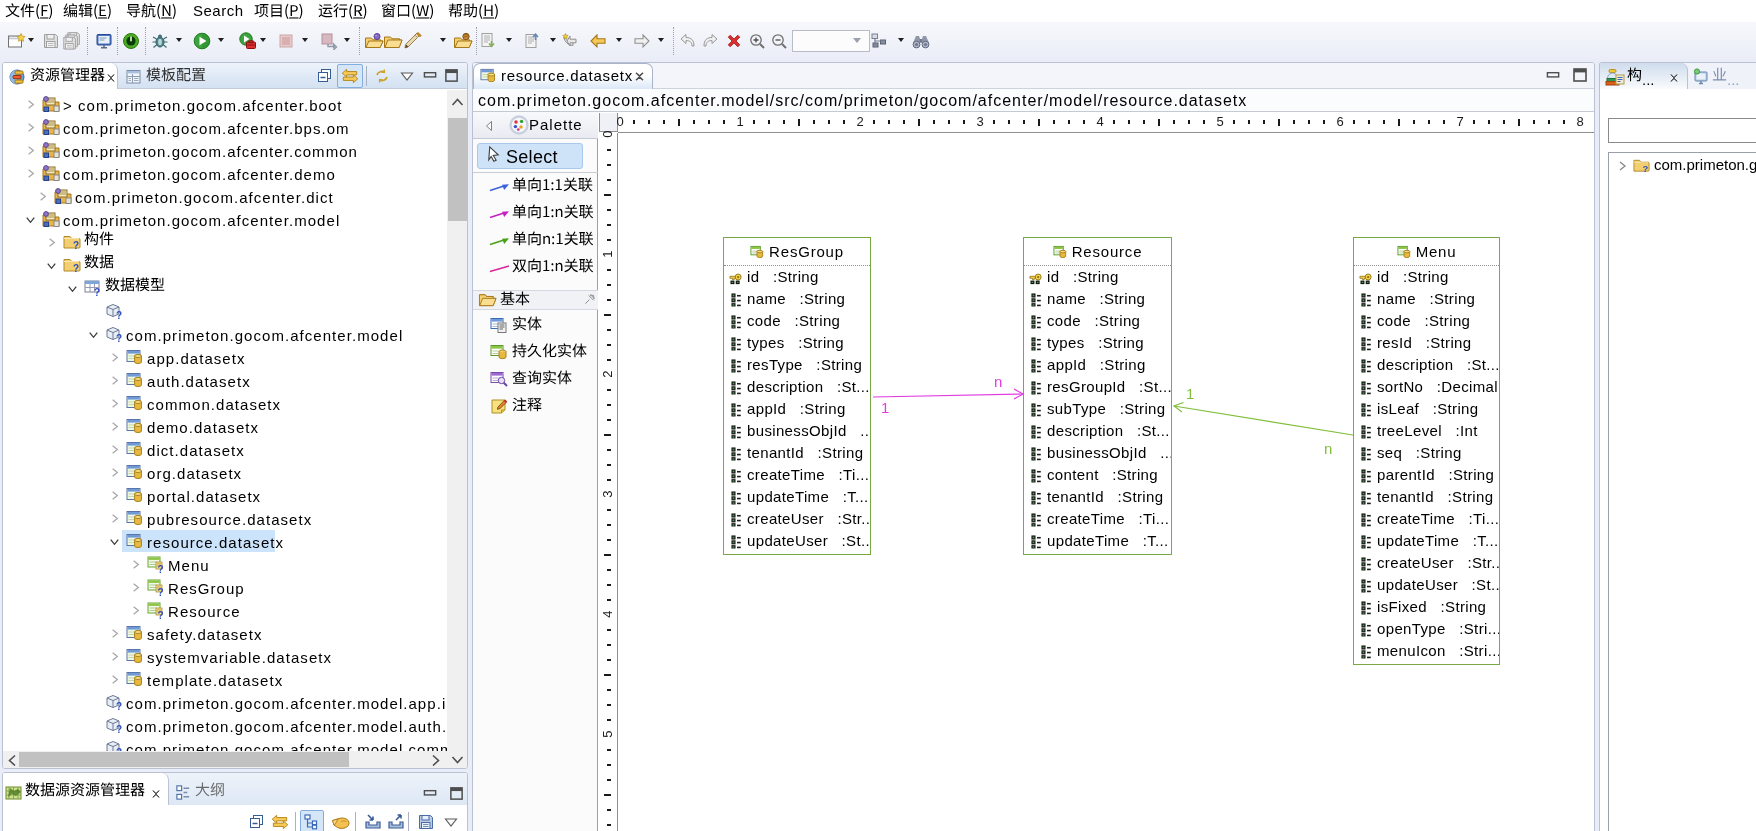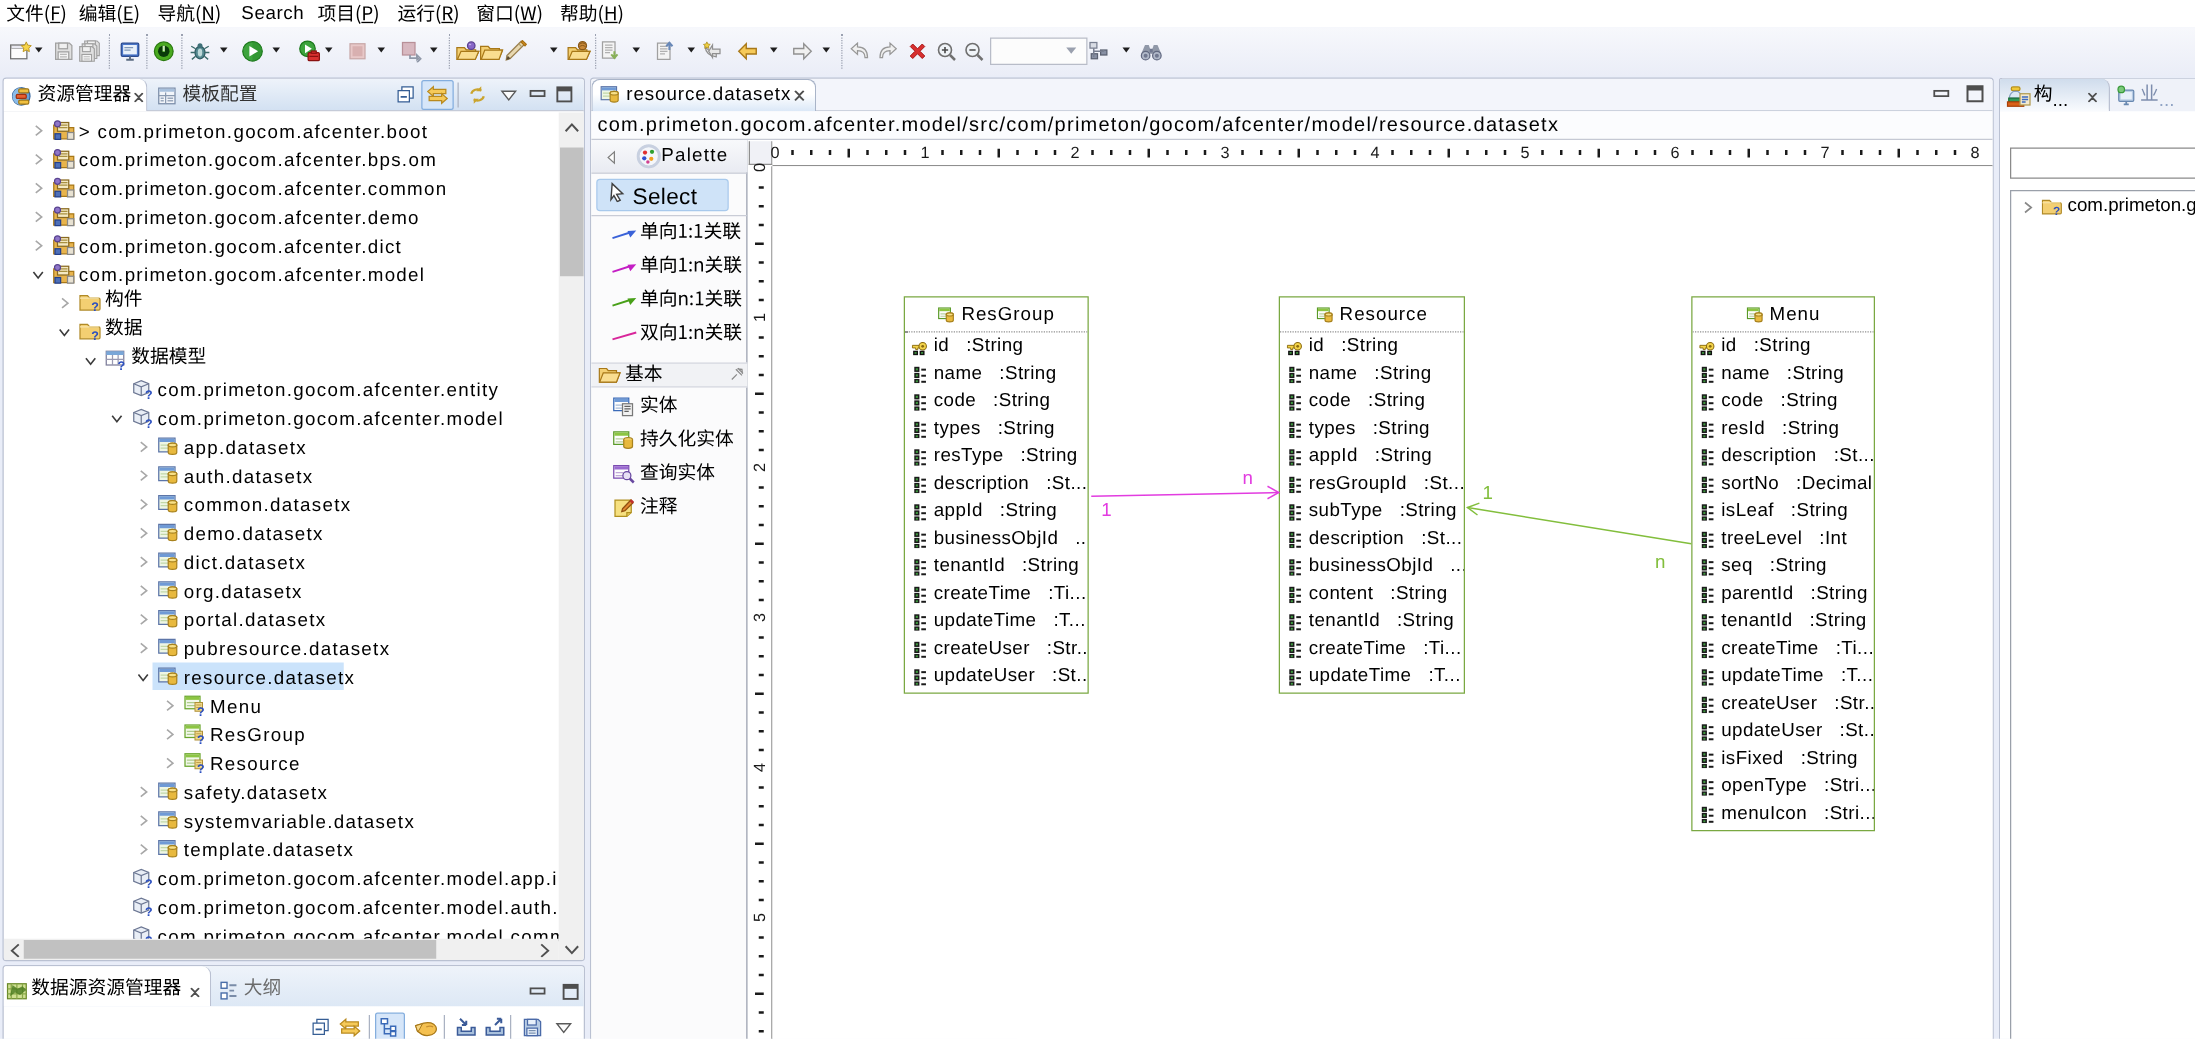--- a/index.html
+++ b/index.html
@@ -688,21 +688,21 @@
       </div>
 <div class="row" style="left:0;top:72px;width:444px">
         <svg class="abs ic" style="left:20px;top:4px" width="15" height="15">
           <use href="#sy-chevr"></use>
         </svg>
         <svg class="abs ic" style="left:39px;top:2px" width="18" height="18">
           <use href="#sy-proj"></use>
         </svg>
         <div class="abs" style="left:60px;top:1px;width:384px">com.primeton.gocom.afcenter.demo</div>
       </div>
-<div class="row" style="left:0;top:95px;width:444px">
+<div class="row" style="left:12px;top:95px;width:444px">
         <svg class="abs ic" style="left:20px;top:4px" width="15" height="15">
           <use href="#sy-chevr"></use>
         </svg>
         <svg class="abs ic" style="left:39px;top:2px" width="18" height="18">
           <use href="#sy-proj"></use>
         </svg>
         <div class="abs" style="left:60px;top:1px;width:384px">com.primeton.gocom.afcenter.dict</div>
       </div>
 <div class="row" style="left:0;top:118px;width:444px">
         <svg class="abs ic" style="left:20px;top:4px" width="15" height="15">
@@ -754,21 +754,20 @@
               <use href="#u636e" x="100"></use>
               <use href="#u6a21" x="200"></use>
               <use href="#u578b" x="300"></use>
             </g>
           </svg></div>
       </div>
 <div class="row" style="left:0;top:210px;width:444px">
         <svg class="abs ic" style="left:102px;top:2px" width="18" height="18">
           <use href="#sy-pkgq"></use>
         </svg>
-        <div class="abs" style="left:123px;top:1px;width:321px">com.primeton.gocom.afcenter.entity</div>
       </div>
 <div class="row" style="left:0;top:233px;width:444px">
         <svg class="abs ic" style="left:83px;top:4px" width="15" height="15">
           <use href="#sy-chevd"></use>
         </svg>
         <svg class="abs ic" style="left:102px;top:2px" width="18" height="18">
           <use href="#sy-pkgq"></use>
         </svg>
         <div class="abs" style="left:123px;top:1px;width:321px">com.primeton.gocom.afcenter.model</div>
       </div>

